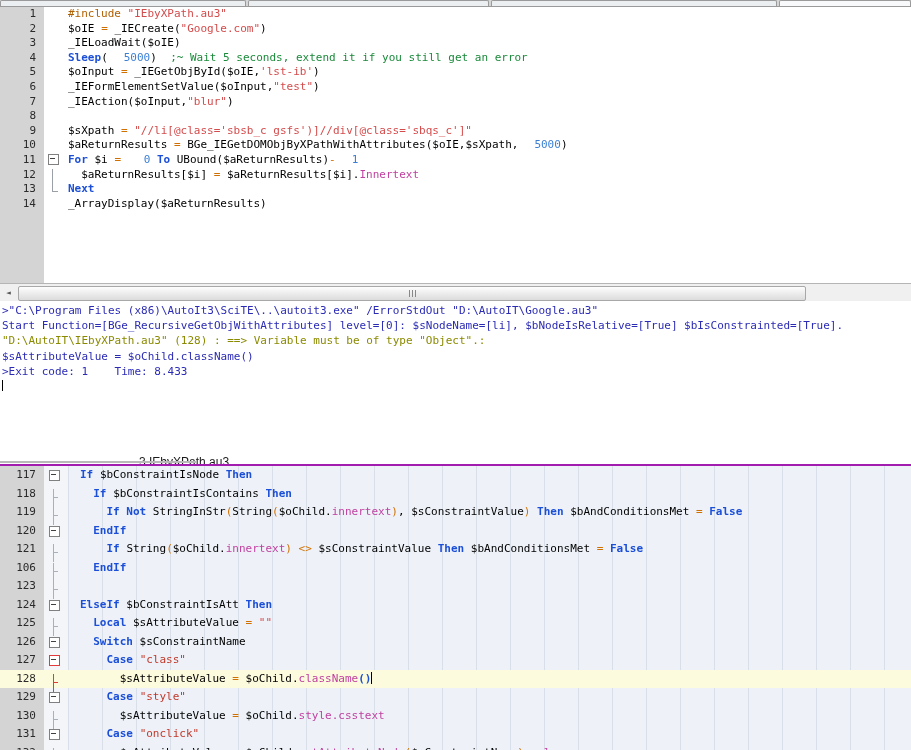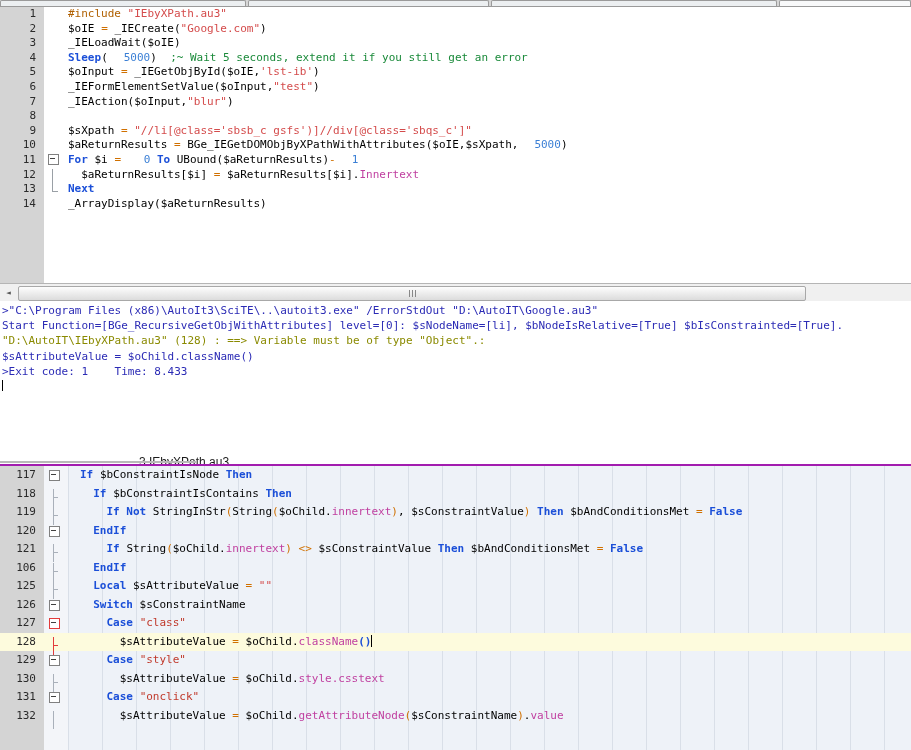--- a/index.html
+++ b/index.html
@@ -204,20 +204,22 @@
   <div class="indent-guides"></div>
   <div class="gutter"></div>
   <div class="foldmargin"></div>
   <div class="code-lines" id="bottom-lines">
       <div class="ln"><span class="num">117</span><span class="fold"><span class="fold-box"></span></span><span class="txt"><span class="t-kw">If </span><span class="t-var">$bConstraintIsNode </span><span class="t-kw">Then</span></span></div>
       <div class="ln"><span class="num">118</span><span class="fold"><span style="display:block;width:1px;height:18px;background:#a9b0ba;margin-left:4px;position:relative;"><span style="position:absolute;left:0;top:8px;width:5px;height:1px;background:#a9b0ba;"></span></span></span><span class="txt"><span class="t-plain">  </span><span class="t-kw">If </span><span class="t-var">$bConstraintIsContains </span><span class="t-kw">Then</span></span></div>
       <div class="ln"><span class="num">119</span><span class="fold"><span style="display:block;width:1px;height:18px;background:#a9b0ba;margin-left:4px;position:relative;"><span style="position:absolute;left:0;top:8px;width:5px;height:1px;background:#a9b0ba;"></span></span></span><span class="txt"><span class="t-plain">    </span><span class="t-kw">If Not </span><span class="t-plain">StringInStr</span><span class="t-op">(</span><span class="t-plain">String</span><span class="t-op">(</span><span class="t-var">$oChild</span><span class="t-plain">.</span><span class="t-prop">innertext</span><span class="t-op">)</span><span class="t-plain">, </span><span class="t-var">$sConstraintValue</span><span class="t-op">) </span><span class="t-kw">Then </span><span class="t-var">$bAndConditionsMet </span><span class="t-op">= </span><span class="t-kw">False</span></span></div>
       <div class="ln"><span class="num">120</span><span class="fold"><span class="fold-box"></span></span><span class="txt"><span class="t-plain">  </span><span class="t-kw">EndIf</span></span></div>
       <div class="ln"><span class="num">121</span><span class="fold"><span style="display:block;width:1px;height:18px;background:#a9b0ba;margin-left:4px;position:relative;"><span style="position:absolute;left:0;top:8px;width:5px;height:1px;background:#a9b0ba;"></span></span></span><span class="txt"><span class="t-plain">    </span><span class="t-kw">If </span><span class="t-plain">String</span><span class="t-op">(</span><span class="t-var">$oChild</span><span class="t-plain">.</span><span class="t-prop">innertext</span><span class="t-op">) </span><span class="t-op">&lt;&gt; </span><span class="t-var">$sConstraintValue </span><span class="t-kw">Then </span><span class="t-var">$bAndConditionsMet </span><span class="t-op">= </span><span class="t-kw">False</span></span></div>
       <div class="ln"><span class="num">106</span><span class="fold"><span style="display:block;width:1px;height:18px;background:#a9b0ba;margin-left:4px;position:relative;"><span style="position:absolute;left:0;top:8px;width:5px;height:1px;background:#a9b0ba;"></span></span></span><span class="txt"><span class="t-plain">  </span><span class="t-kw">EndIf</span></span></div>
+      <div class="ln"><span class="num">123</span><span class="fold"><span style="display:block;width:1px;height:18px;background:#a9b0ba;margin-left:4px;position:relative;"><span style="position:absolute;left:0;top:8px;width:5px;height:1px;background:#a9b0ba;"></span></span></span><span class="txt"></span></div>
+      <div class="ln"><span class="num">124</span><span class="fold"><span class="fold-box"></span></span><span class="txt"><span class="t-kw">ElseIf </span><span class="t-var">$bConstraintIsAtt </span><span class="t-kw">Then</span></span></div>
       <div class="ln"><span class="num">125</span><span class="fold"><span style="display:block;width:1px;height:18px;background:#a9b0ba;margin-left:4px;position:relative;"><span style="position:absolute;left:0;top:8px;width:5px;height:1px;background:#a9b0ba;"></span></span></span><span class="txt"><span class="t-plain">  </span><span class="t-kw">Local </span><span class="t-var">$sAttributeValue </span><span class="t-op">= </span><span class="t-str">""</span></span></div>
       <div class="ln"><span class="num">126</span><span class="fold"><span class="fold-box"></span></span><span class="txt"><span class="t-plain">  </span><span class="t-kw">Switch </span><span class="t-var">$sConstraintName</span></span></div>
       <div class="ln"><span class="num">127</span><span class="fold"><span class="fold-box" style="border-color: rgb(226, 59, 59);"></span></span><span class="txt"><span class="t-plain">    </span><span class="t-kw">Case </span><span class="t-str2">"class"</span></span></div>
       <div class="ln hl"><span class="num">128</span><span class="fold"><span style="display:block;width:1px;height:18px;background:#e23b3b;margin-left:4px;position:relative;"><span style="position:absolute;left:0;top:8px;width:5px;height:1px;background:#e23b3b;"></span></span></span><span class="txt"><span class="t-plain">      </span><span class="t-var">$sAttributeValue </span><span class="t-op">= </span><span class="t-var">$oChild</span><span class="t-plain">.</span><span class="t-prop">className</span><span class="t-kw">()</span><span class="txtcaret"></span></span></div>
       <div class="ln"><span class="num">129</span><span class="fold"><span class="fold-box"></span></span><span class="txt"><span class="t-plain">    </span><span class="t-kw">Case </span><span class="t-str2">"style"</span></span></div>
       <div class="ln"><span class="num">130</span><span class="fold"><span style="display:block;width:1px;height:18px;background:#a9b0ba;margin-left:4px;position:relative;"><span style="position:absolute;left:0;top:8px;width:5px;height:1px;background:#a9b0ba;"></span></span></span><span class="txt"><span class="t-plain">      </span><span class="t-var">$sAttributeValue </span><span class="t-op">= </span><span class="t-var">$oChild</span><span class="t-plain">.</span><span class="t-prop">style.csstext</span></span></div>
       <div class="ln"><span class="num">131</span><span class="fold"><span class="fold-box"></span></span><span class="txt"><span class="t-plain">    </span><span class="t-kw">Case </span><span class="t-str2">"onclick"</span></span></div>
       <div class="ln"><span class="num">132</span><span class="fold"><span style="display:block;width:1px;height:18px;background:#a9b0ba;margin-left:4px;position:relative;"></span></span><span class="txt"><span class="t-plain">      </span><span class="t-var">$sAttributeValue </span><span class="t-op">= </span><span class="t-var">$oChild</span><span class="t-plain">.</span><span class="t-prop">getAttributeNode</span><span class="t-op">(</span><span class="t-var">$sConstraintName</span><span class="t-op">)</span><span class="t-plain">.</span><span class="t-prop">value</span></span></div>
     </div>
 </div>

